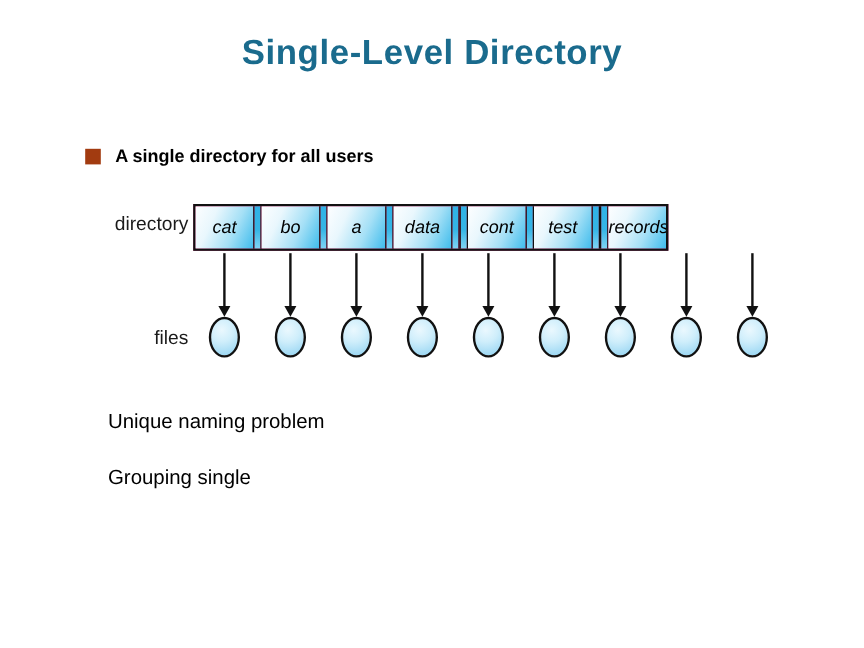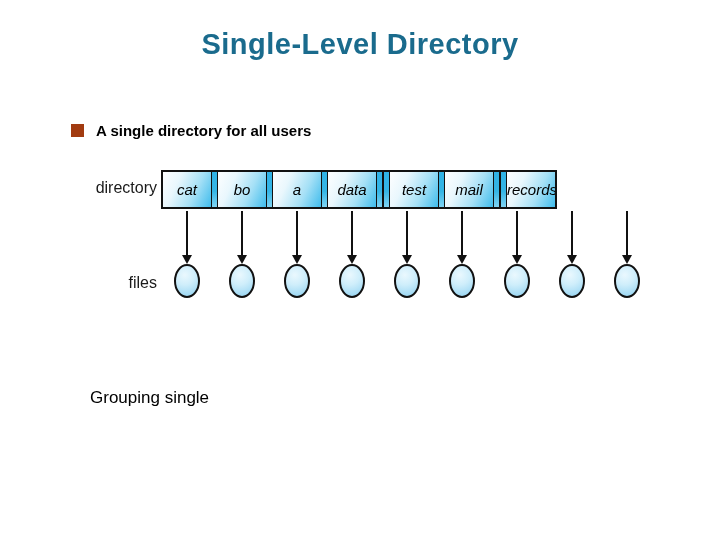--- a/index.html
+++ b/index.html
@@ -138,23 +138,23 @@
     <div class="dtable">
         <div class="cell">cat</div>
         <div class="sep"></div>
         <div class="cell">bo</div>
         <div class="sep"></div>
         <div class="cell">a</div>
         <div class="sep"></div>
         <div class="cell">data</div>
         <div class="sep"></div>
         <div class="sep"></div>
+        <div class="cell">cont</div>
+        <div class="sep"></div>
         <div class="cell">test</div>
-        <div class="sep"></div>
-        <div class="cell">mail</div>
         <div class="sep"></div>
         <div class="sep"></div>
         <div class="cell">records</div>
       </div>
     <div class="links">
         <div class="shaft" style="left: 186px;"></div>
         <div class="head" style="left: 182px;"></div>
         <div class="file-ellipse" style="left: 174px;"></div>
         <div class="shaft" style="left: 241px;"></div>
         <div class="head" style="left: 237px;"></div>
@@ -176,15 +176,16 @@
         <div class="file-ellipse" style="left: 504px;"></div>
         <div class="shaft" style="left: 571px;"></div>
         <div class="head" style="left: 567px;"></div>
         <div class="file-ellipse" style="left: 559px;"></div>
         <div class="shaft" style="left: 626px;"></div>
         <div class="head" style="left: 622px;"></div>
         <div class="file-ellipse" style="left: 614px;"></div>
       </div>
   </div>
 
+  <p class="note n1">Unique naming problem</p>
   <p class="note n2">Grouping single</p>
 
 </div>
 
 </body></html>

